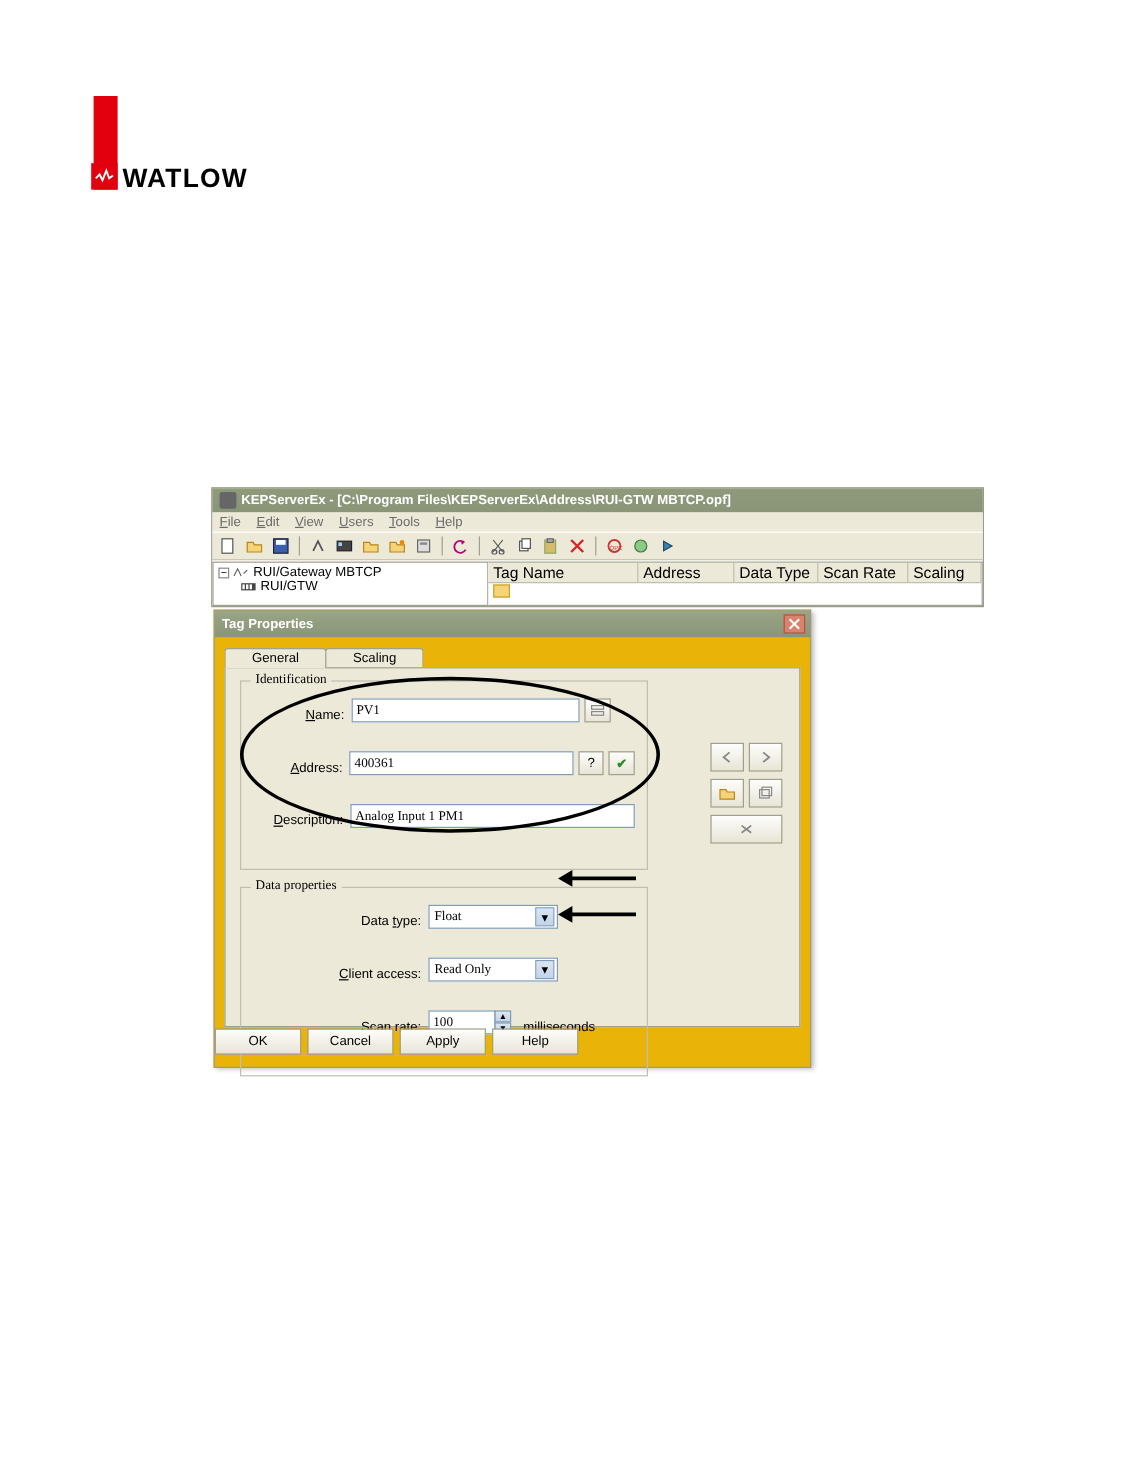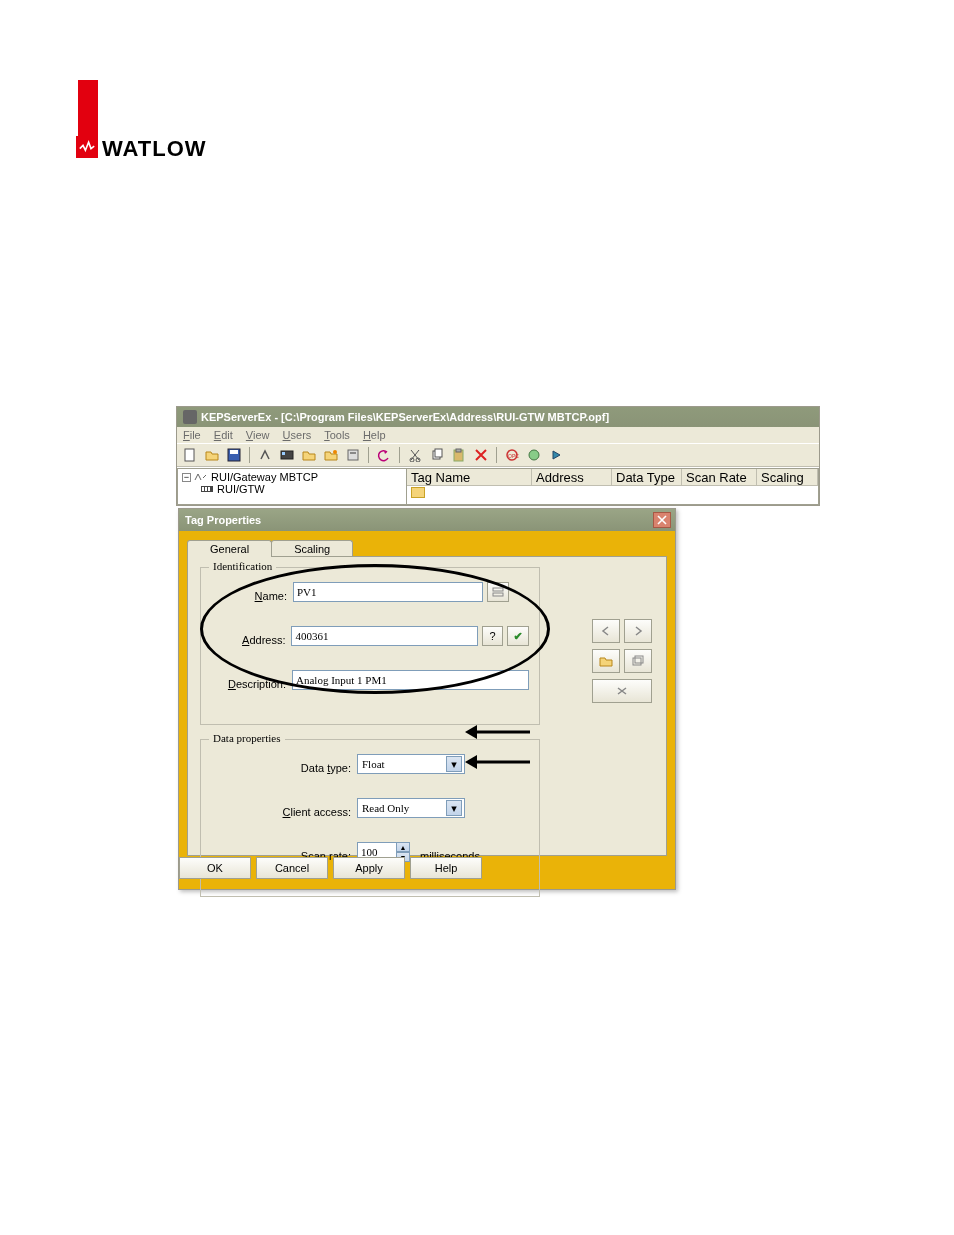--- a/index.html
+++ b/index.html
@@ -271,21 +271,21 @@
   }
   .select .dd {
     width: 16px; height: 16px;
     background: linear-gradient(#dbe5f1, #c2d4ea);
     border: 1px solid #7f9db9;
     display: flex; align-items: center; justify-content: center;
   }
   .spinner {
     display: flex; align-items: center;
   }
-  .spinner input { width: 40px; height: 20px; border: 1px solid #7f9db9; padding: 1px 3px; font: 11px Tahoma; }
+  .spinner input { width: 56px; height: 20px; border: 1px solid #7f9db9; padding: 1px 3px; font: 11px Tahoma; }
   .spin-btns { display: flex; flex-direction: column; margin-left: -1px; }
   .spin-btns div {
     width: 14px; height: 10px; border: 1px solid #7f9db9;
     background: linear-gradient(#dbe5f1,#c2d4ea);
     display: flex; align-items: center; justify-content: center; font-size: 7px;
   }
   .unit { margin-left: 10px; }
 
   .dlg-buttons {
     position: absolute;

